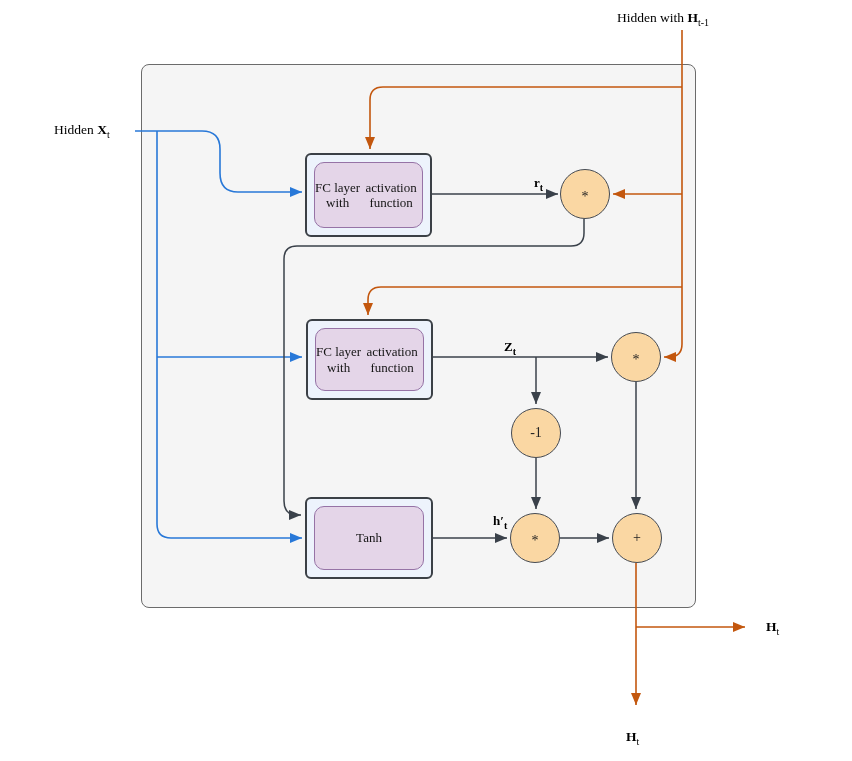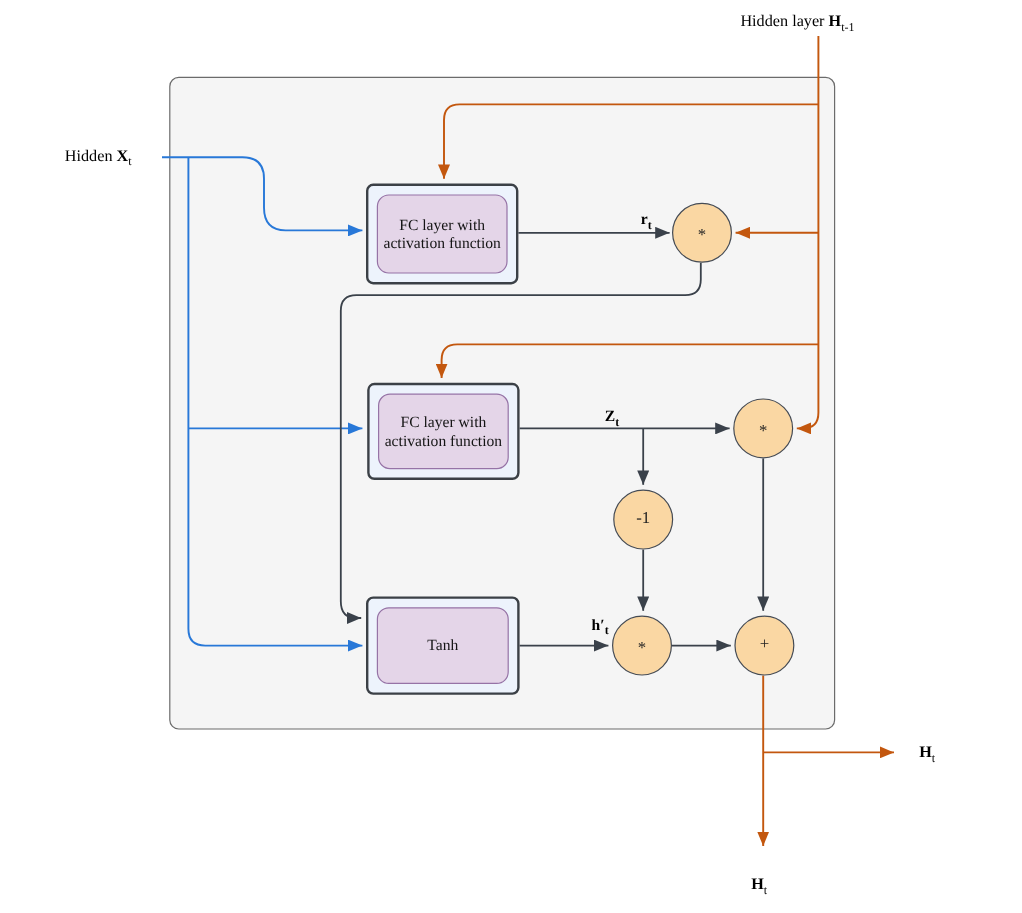--- a/index.html
+++ b/index.html
@@ -16,21 +16,21 @@
   }
   svg.wires { position:absolute; left:0; top:0; width:852px; height:761px; }
   .node-outer {
     position:absolute; background:#EDF3FC; border:2px solid #3B4046;
     border-radius:6px; box-sizing:border-box;
   }
   .node-inner {
     position:absolute; left:7px; right:7px; top:7px; bottom:7px;
     background:#E4D5E8; border:1.5px solid #9673A6; border-radius:10px;
     box-sizing:border-box;
-    display:flex; flex-direction:column; align-items:center; justify-content:center;
+    display:flex; align-items:center; justify-content:center;
     text-align:center; font-size:13px; line-height:15.5px; color:#141414;
   }
   .op-circle {
     position:absolute; width:50px; height:50px; border-radius:50%;
     background:#FAD7A3; border:1.6px solid #454B54; box-sizing:border-box;
     display:flex; align-items:center; justify-content:center;
     font-size:14px; color:#222;
   }
   .op-circle .mul-glyph { transform:translateY(3px); }
   .lbl { position:absolute; font-size:13.5px; white-space:nowrap; color:#000; }
@@ -115,21 +115,21 @@
     <span>-1</span>
   </div>
   <div class="op-circle" style="left:510px;top:513px;">
     <span class="mul-glyph">*</span>
   </div>
   <div class="op-circle" style="left:612px;top:513px;">
     <span>+</span>
   </div>
 
   <div class="lbl" style="left:617px;top:10px;">
-    <span>Hidden layer </span><b>H</b><sub>t-1</sub>
+    <span>Hidden with </span><b>H</b><sub>t-1</sub>
   </div>
 
   <div class="lbl" style="left:54px;top:122px;">
     <span>Hidden </span><b>X</b><sub>t</sub>
   </div>
 
   <div class="lbl" style="left:766px;top:619px;">
     <b>H</b><sub>t</sub>
   </div>
 

